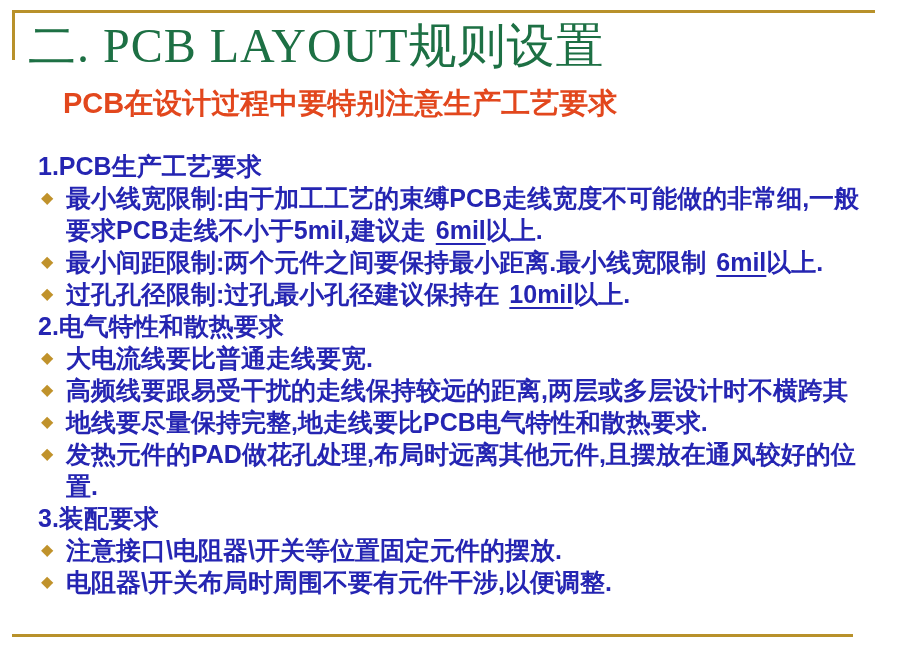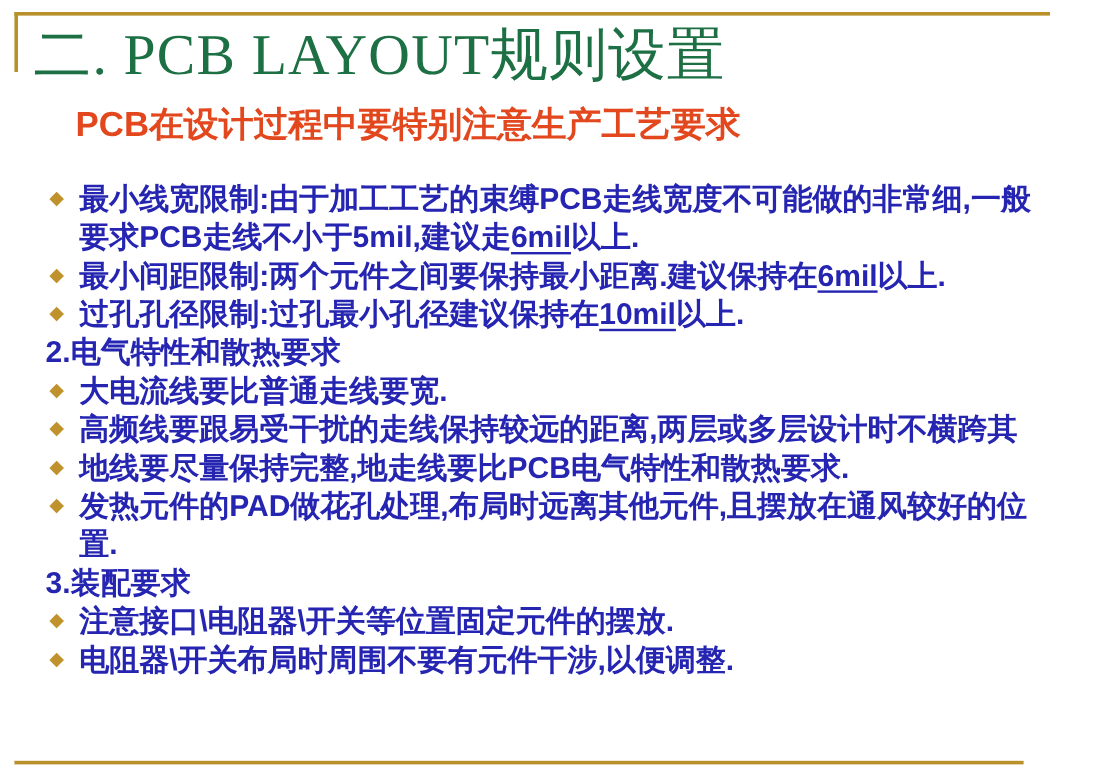--- a/index.html
+++ b/index.html
@@ -40,21 +40,21 @@
   .line { height:32px; white-space:nowrap; }
   .section-line { }
   .bullet-line  { position:relative; padding-left:28px; }
   .cont-line    { padding-left:28px; }
   .bullet-mark {
     position:absolute; left:3px; top:0;
     font-size:16px; line-height:32px;
     color:#c0922b;
   }
   .latin { font-family:"Liberation Sans","DejaVu Sans",sans-serif; }
-  .u { text-decoration:underline; text-decoration-thickness:2px; text-underline-offset:4px; }
+  .u { text-decoration:underline; text-decoration-thickness:2px; text-underline-offset:4px;margin-left:10px; }
 
   .watermark {
     position:absolute; right:8px; top:593px;
     font-size:28px; font-weight:bold;
     color:#fafaf3;
     text-shadow:-1px -1px 0 #e3e3da, 1px 1px 0 #55544a, 2px 2px 1px #55544a;
     white-space:nowrap;
   }
 </style>
 </head>
@@ -62,23 +62,24 @@
 
 <div class="slide">
   <div class="border-top"></div>
   <div class="border-left"></div>
   <div class="border-bottom"></div>
 
   <div class="title">二. PCB LAYOUT规则设置</div>
   <div class="subtitle">PCB在设计过程中要特别注意生产工艺要求</div>
 
   <div class="content" id="content">
+      <div class="line section-line"><span class="latin ">1.PCB</span><span class="">生产工艺要求</span></div>
       <div class="line bullet-line"><span class="bullet-mark">◆</span><span class="">最小线宽限制:由于加工工艺的束缚</span><span class="latin ">PCB</span><span class="">走线宽度不可能做的非常细,一般</span></div>
       <div class="line cont-line"><span class="">要求</span><span class="latin ">PCB</span><span class="">走线不小于</span><span class="latin ">5mil</span><span class="">,建议走</span><span class="latin u">6mil</span><span class="">以上.</span></div>
-      <div class="line bullet-line"><span class="bullet-mark">◆</span><span class="">最小间距限制:两个元件之间要保持最小距离.建议保持在</span><span class="latin u">6mil</span><span class="">以上.</span></div>
+      <div class="line bullet-line"><span class="bullet-mark">◆</span><span class="">最小间距限制:两个元件之间要保持最小距离.最小线宽限制</span><span class="latin u">6mil</span><span class="">以上.</span></div>
       <div class="line bullet-line"><span class="bullet-mark">◆</span><span class="">过孔孔径限制:过孔最小孔径建议保持在</span><span class="latin u">10mil</span><span class="">以上.</span></div>
       <div class="line section-line"><span class="latin ">2.</span><span class="">电气特性和散热要求</span></div>
       <div class="line bullet-line"><span class="bullet-mark">◆</span><span class="">大电流线要比普通走线要宽.</span></div>
       <div class="line bullet-line"><span class="bullet-mark">◆</span><span class="">高频线要跟易受干扰的走线保持较远的距离,两层或多层设计时不横跨其</span></div>
       <div class="line bullet-line"><span class="bullet-mark">◆</span><span class="">地线要尽量保持完整,地走线要比</span><span class="latin ">PCB</span><span class="">电气特性和散热要求.</span></div>
       <div class="line bullet-line"><span class="bullet-mark">◆</span><span class="">发热元件的</span><span class="latin ">PAD</span><span class="">做花孔处理,布局时远离其他元件,且摆放在通风较好的位</span></div>
       <div class="line cont-line"><span class="">置.</span></div>
       <div class="line section-line"><span class="latin ">3.</span><span class="">装配要求</span></div>
       <div class="line bullet-line"><span class="bullet-mark">◆</span><span class="">注意接口\电阻器\开关等位置固定元件的摆放.</span></div>
       <div class="line bullet-line"><span class="bullet-mark">◆</span><span class="">电阻器\开关布局时周围不要有元件干涉,以便调整.</span></div>

